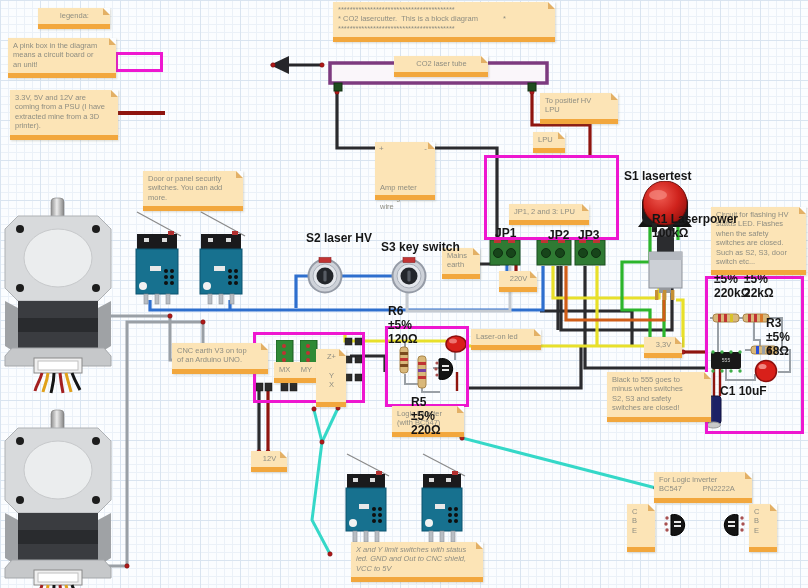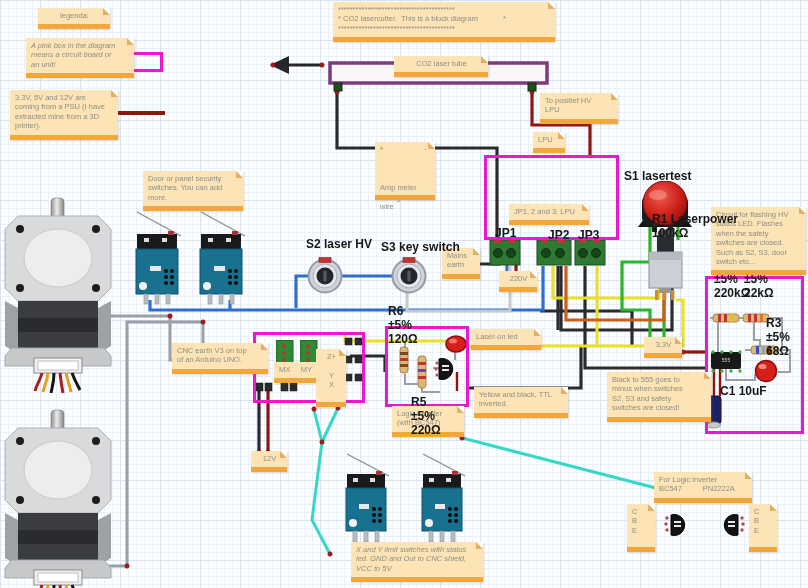--- a/index.html
+++ b/index.html
@@ -546,21 +546,21 @@
     </svg>
   </div>
 
   <div class="pbox" style="left:115px;top:52px;width:48px;height:20px;"></div>
   <div class="pbox" style="left:484px;top:155px;width:135px;height:85px;"></div>
   <div class="pbox" style="left:705px;top:276px;width:99px;height:158px;"></div>
   <div class="pbox" style="left:253px;top:332px;width:112px;height:71px;"></div>
   <div class="pbox" style="left:385px;top:326px;width:84px;height:81px;"></div>
 
   <div class="note center" style="left:38px;top:8px;width:72px;">legenda:</div>
-  <div class="note" style="left:26px;top:38px;width:108px;font-style:italic;">A pink box in the diagram
+  <div class="note" style="left:8px;top:38px;width:108px;">A pink box in the diagram
 means a circuit board or
 an unit!</div>
   <div class="note" style="left:10px;top:90px;width:108px;">3.3V, 5V and 12V are
 coming from a PSU (I have
 extracted mine from a 3D
 printer).</div>
   <div class="note pre" style="left:333px;top:2px;width:222px;">****************************************
 * CO2 lasercutter.  This is a block diagram            *
 ****************************************</div>
   <div class="note center" style="left:394px;top:56px;width:94px;">CO2 laser tube</div>
@@ -588,22 +588,20 @@
 Such as S2, S3, door
 switch etc...</div>
   <div class="note" style="left:172px;top:343px;width:96px;">CNC earth V3 on top
 of an Arduino UNO.</div>
   <div class="note pre" style="left:274px;top:362px;width:50px;">MX     MY</div>
   <div class="note center" style="left:316px;top:349px;width:30px;height:58px;">Z+
 
 Y
 X</div>
   <div class="note" style="left:471px;top:329px;width:70px;">Laser-on led</div>
-  <div class="note" style="left:474px;top:387px;width:94px;">Yellow and black, TTL
-inverted.</div>
   <div class="note" style="left:392px;top:406px;width:72px;">Logic inverter
 (with BC547)</div>
   <div class="note center" style="left:644px;top:337px;width:38px;">3,3V</div>
   <div class="note" style="left:607px;top:372px;width:104px;">Black to 555 goes to
 minus when switches
 S2, S3 and safety
 switches are closed!</div>
   <div class="note center" style="left:251px;top:451px;width:36px;">12V</div>
   <div class="note" style="left:351px;top:542px;width:132px;font-style:italic;">X and Y limit switches with status
 led. GND and Out to CNC shield,
@@ -613,21 +611,21 @@
   <div class="note" style="left:627px;top:504px;width:28px;height:48px;">C
 B
 E</div>
   <div class="note" style="left:749px;top:504px;width:28px;height:48px;">C
 B
 E</div>
 
   <div class="lbl" style="left:624px;top:170px;">S1 lasertest</div>
   <div class="lbl" style="left:652px;top:213px;">R1 Laserpower
 100kΩ</div>
-  <div class="lbl" style="left:306px;top:238px;text-align:center;">S2 laser HV</div>
+  <div class="lbl" style="left:306px;top:232px;text-align:center;">S2 laser HV</div>
   <div class="lbl" style="left:381px;top:241px;">S3 key switch</div>
   <div class="lbl" style="left:495px;top:227px;">JP1</div>
   <div class="lbl" style="left:548px;top:229px;">JP2</div>
   <div class="lbl" style="left:578px;top:229px;">JP3</div>
   <div class="lbl" style="left:388px;top:305px;">R6
 ±5%
 120Ω</div>
   <div class="lbl" style="left:411px;top:396px;">R5
 ±5%
 220Ω</div>

